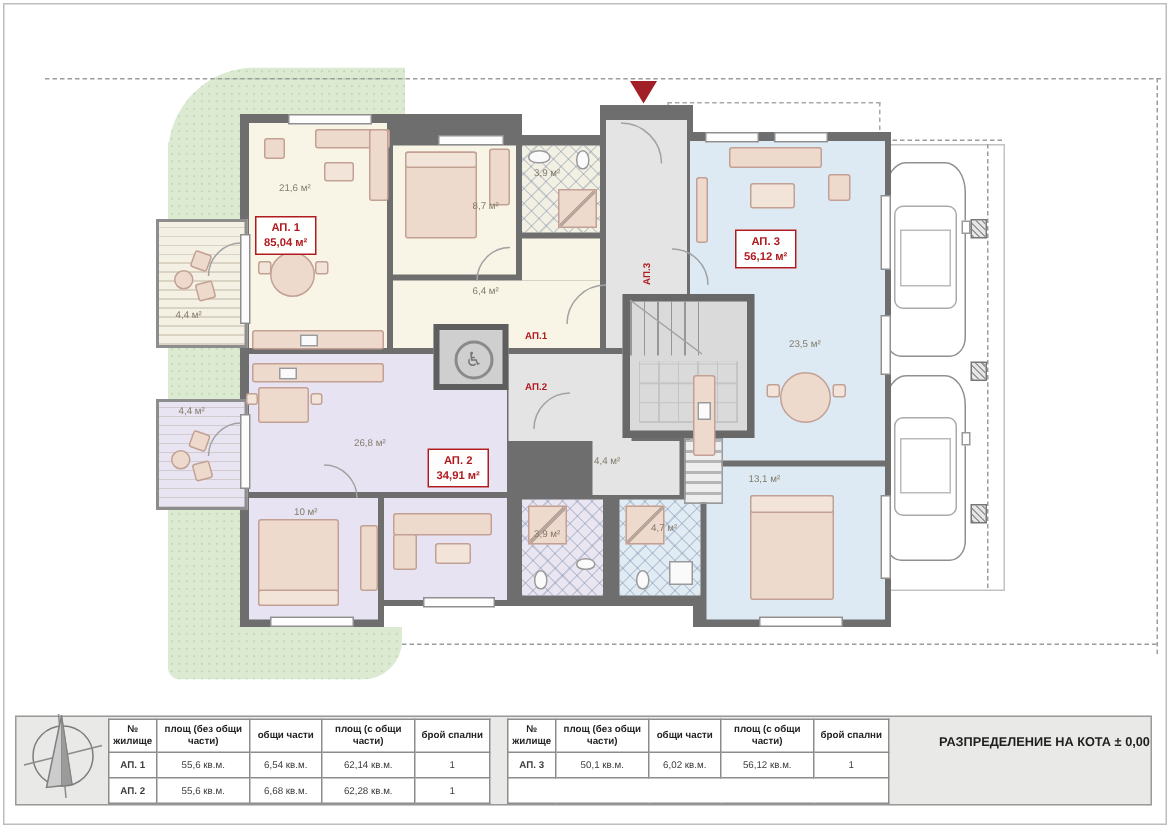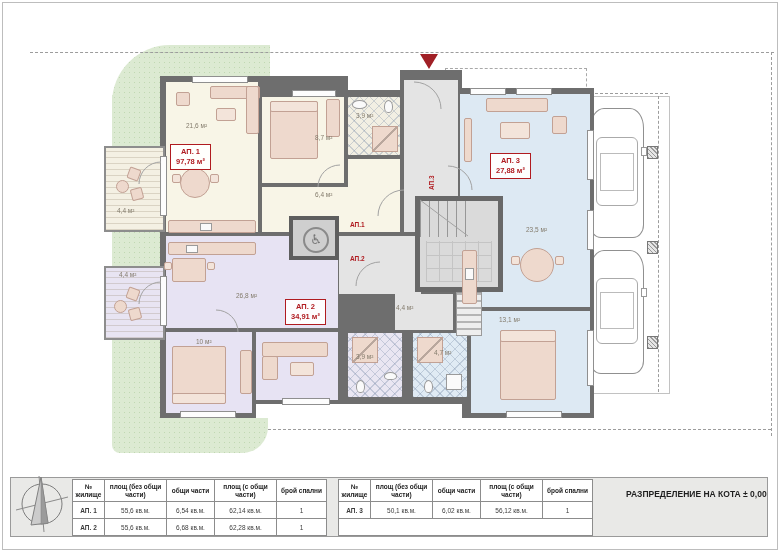--- a/index.html
+++ b/index.html
@@ -241,29 +241,29 @@
       <path d="M318 187 A22 22 0 0 1 340 165"></path>
       <path d="M238 332 A22 22 0 0 0 216 310"></path>
       <line x1="420" y1="200" x2="468" y2="236"></line>
     </g>
   </svg>
 
   <div class="tri" style="left:420px;top:54px;"></div>
 
   <div class="ap-box" style="left:170px;top:144px;">
     <div>АП. 1</div>
-    <div>97,78 м²</div>
+    <div>85,04 м²</div>
   </div>
   <div class="ap-box" style="left:285px;top:299px;">
     <div>АП. 2</div>
     <div>34,91 м²</div>
   </div>
   <div class="ap-box" style="left:490px;top:153px;">
     <div>АП. 3</div>
-    <div>27,88 м²</div>
+    <div>56,12 м²</div>
   </div>
   <div class="door-lbl" style="left:350px;top:221px;">АП.1</div>
   <div class="door-lbl" style="left:350px;top:255px;">АП.2</div>
   <div class="door-lbl vert" style="left:428px;top:190px;">АП.3</div>
 
   <div class="area-lbl" style="left:186px;top:122px;">21,6 м²</div>
   <div class="area-lbl" style="left:315px;top:134px;">8,7 м²</div>
   <div class="area-lbl" style="left:356px;top:112px;">3,9 м²</div>
   <div class="area-lbl" style="left:315px;top:191px;">6,4 м²</div>
   <div class="area-lbl" style="left:117px;top:207px;">4,4 м²</div>

